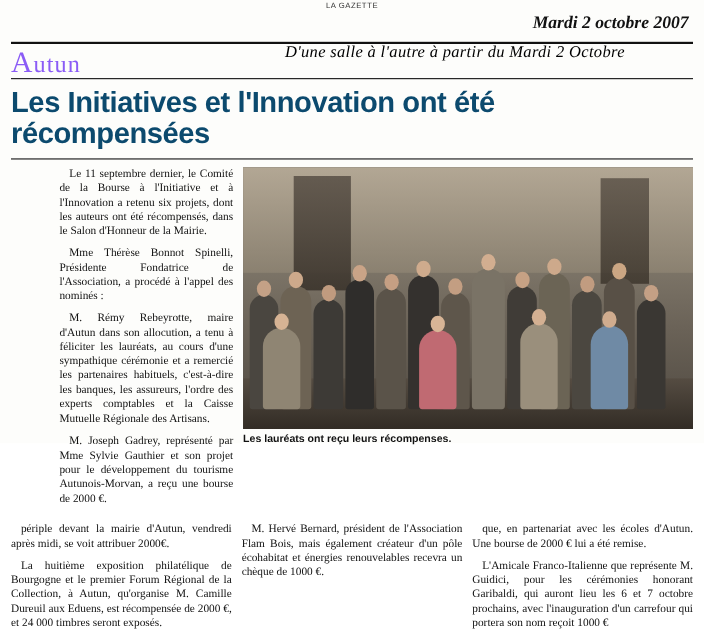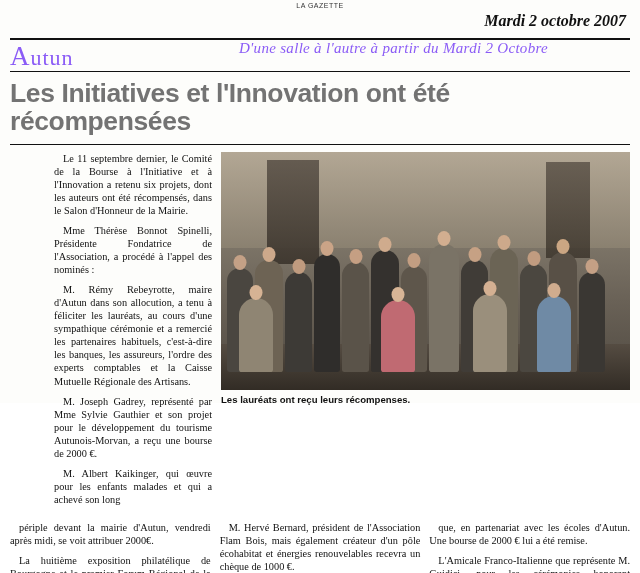--- a/index.html
+++ b/index.html
@@ -44,25 +44,25 @@
     font-family: "Liberation Serif", serif;
     font-style: italic;
     font-weight: bold;
     font-size: 16px;
     color: #111;
   }
   
   .ghost {
     position: absolute;
     top: 40px;
-    right: 92px;
+    right: 72px;
     font-family: "Liberation Serif", serif;
     font-style: italic;
     font-size: 15px;
-    color: #8b5cf6;
+    color: #000000;
     letter-spacing: 0.3px;
     user-select: none;
   }
   
   .section-rule-top {
     border-top: 2px solid #111;
     margin: 0 0 0 0;
   }
   .section-head {
     position: relative;
@@ -80,21 +80,21 @@
   .section-name .drop {
     font-size: 27px;
   }
   .headline {
     font-family: "Liberation Sans", sans-serif;
     font-weight: bold;
     font-size: 26.5px;
     line-height: 1.06;
     letter-spacing: -0.4px;
     margin: 7px 0 8px 0;
-    color: #737373;
+    color: #0c4a6e;
   }
   .headline-rule {
     border-bottom: 1px solid #111;
     margin-bottom: 7px;
   }
   
   .upper {
     display: flex;
     gap: 9px;
   }
@@ -229,21 +229,20 @@
   <h1 class="headline">Les Initiatives et l'Innovation ont été récompensées</h1>
   <div class="headline-rule"></div>
 
   <div class="upper">
 
     <div class="col-narrow">
       <p>Le 11 septembre dernier, le Comité de la Bourse à l'Initiative et à l'Innovation a retenu six projets, dont les auteurs ont été récompensés, dans le Salon d'Honneur de la Mairie.</p>
       <p>Mme Thérèse Bonnot Spinelli, Présidente Fondatrice de l'Association, a procédé à l'appel des nominés :</p>
       <p>M. Rémy Rebeyrotte, maire d'Autun dans son allocution, a tenu à féliciter les lauréats, au cours d'une sympathique cérémonie et a remercié les partenaires habituels, c'est-à-dire les banques, les assureurs, l'ordre des experts comptables et la Caisse Mutuelle Régionale des Artisans.</p>
       <p>M. Joseph Gadrey, représenté par Mme Sylvie Gauthier et son projet pour le développement du tourisme Autunois-Morvan, a reçu une bourse de 2000 €.</p>
-      <p>M. Albert Kaikinger, qui œuvre pour les enfants malades et qui a achevé son long</p>
     </div>
 
     <div class="photo-block">
       <div class="photo">
         <div class="wall"></div>
         <div class="wall-panel"></div>
         <div class="door"></div>
         <div class="door2"></div>
         <div class="floor"></div>
         <div class="crowd">

